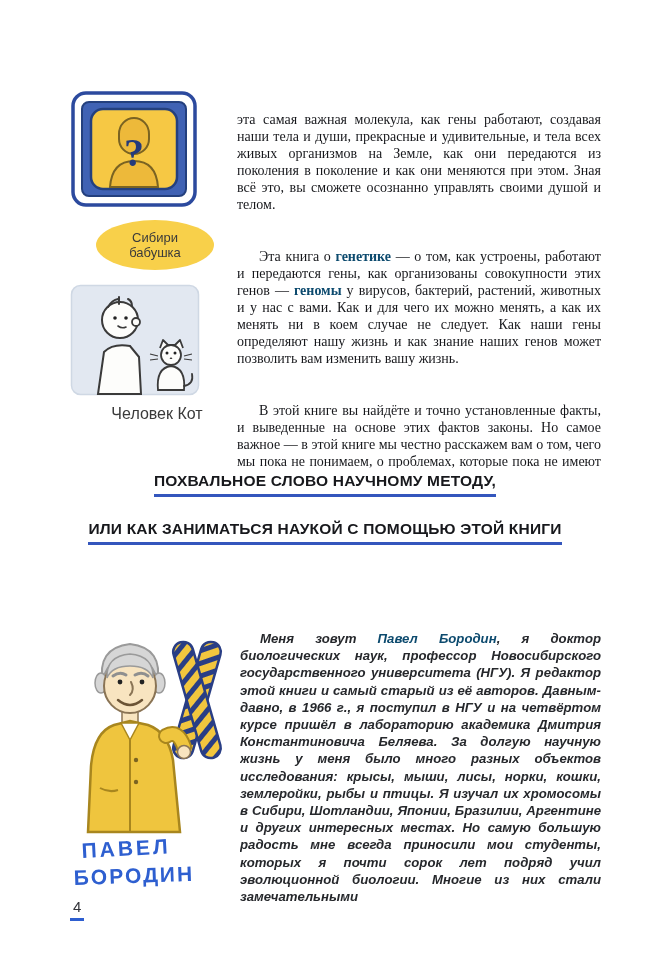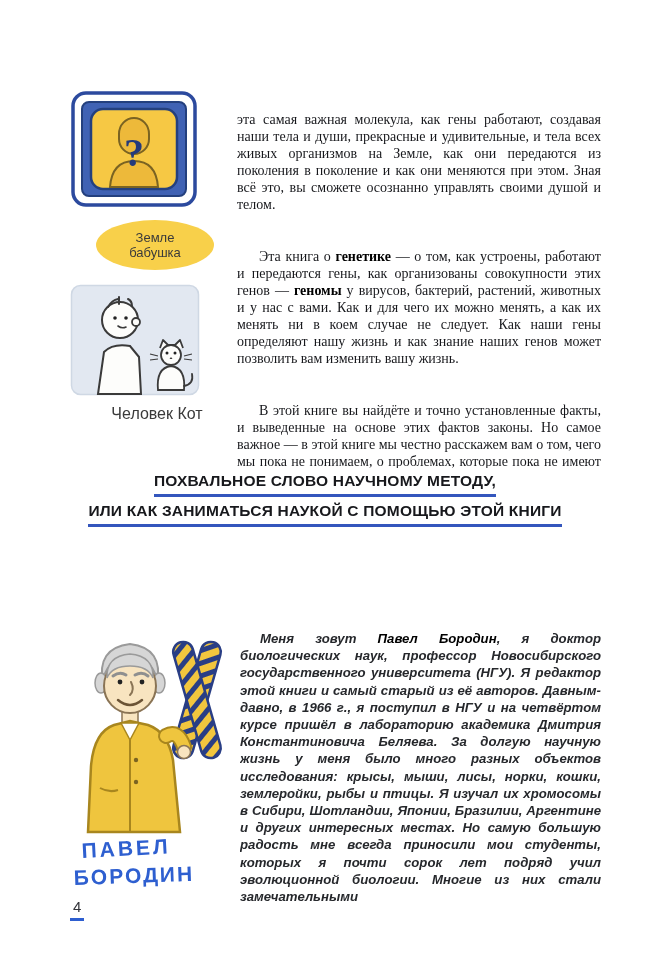--- a/index.html
+++ b/index.html
@@ -14,37 +14,37 @@
   .page { position: relative; width: 650px; height: 954px; background: #fff; }
 
   
   p.body {
     margin: 0;
     font-size: 14px;
     line-height: 17px;
     text-align: justify;
   }
   p.indent { text-indent: 22px; }
-  .accent { color: #000000; font-weight: bold; }
+  .accent { color: #0c4a6e; font-weight: bold; }
 
   #top-text { position: absolute; top: 76px; left: 237px; width: 364px; height: 392px; overflow: hidden; }
   #top-text p { margin-bottom: 0; margin-top: 35px; }
 
   #heading {
     position: absolute; top: 472px; left: 40px; width: 570px;
     margin: 0; text-align: center;
     font-family: "Liberation Sans", sans-serif;
     font-size: 15.5px; font-weight: 700; letter-spacing: .2px;
     color: #17181c;
   }
   #heading .hl {
     display: inline-block;
     border-bottom: 3px solid #3456bd;
     padding-bottom: 4px;
-    margin-bottom: 5px;
+    margin-bottom: 23px;
   }
 
   #sec-p {
     position: absolute; top: 542px; left: 70px; width: 531px; height: 80px; overflow: hidden;
     font-size: 14.8px; line-height: 19px;
   }
 
   #borodin-text {
     position: absolute; top: 630px; left: 240px; width: 361px; height: 276px; overflow: hidden; font-style: italic;
   }
@@ -97,21 +97,21 @@
       <svg width="128" height="118" viewBox="0 0 128 118">
         <rect x="3" y="3" width="122" height="112" rx="13" fill="#ffffff" stroke="#2c4a9e" stroke-width="3.5"></rect>
         <rect x="12" y="12" width="104" height="94" rx="7" fill="#4062b4" stroke="#24407e" stroke-width="2"></rect>
         <rect x="21" y="19" width="86" height="80" rx="12" fill="#f6c844" stroke="#24407e" stroke-width="2.5"></rect>
         <path d="M64 28 a15 16 0 0 1 15 16 v5 a15 15 0 0 1 -30 0 v-5 a15 16 0 0 1 15 -16 z" fill="#edb93a" stroke="#7a6322" stroke-width="2"></path>
         <path d="M40 97 q2 -26 24 -26 q22 0 24 26 z" fill="#edb93a" stroke="#7a6322" stroke-width="2"></path>
         <text x="64" y="76" text-anchor="middle" font-family="Liberation Serif, serif" font-size="40" font-weight="bold" fill="#243a7c">?</text>
       </svg>
     </figure>
     <div class="oval">
-      <span>Земле бабушка</span>
+      <span>Сибири бабушка</span>
     </div>
 
     <figure class="fig-cat">
       <svg width="130" height="112" viewBox="0 0 130 112">
         <rect x="1.5" y="1.5" width="127" height="109" rx="9" fill="#e2e8f1" stroke="#cfd8e4" stroke-width="1.5"></rect>
 
         <circle cx="50" cy="36" r="18" fill="#fdfdfb" stroke="#3a3a3a" stroke-width="2"></circle>
         <path d="M38 23 q4 -7 10 -8 M49 13 v7 M58 15 q4 2 4 7" stroke="#3a3a3a" stroke-width="2" fill="none" stroke-linecap="round"></path>
         <circle cx="66" cy="38" r="4" fill="#fdfdfb" stroke="#3a3a3a" stroke-width="1.8"></circle>
         <circle cx="45" cy="34" r="1.8" fill="#222222"></circle>

